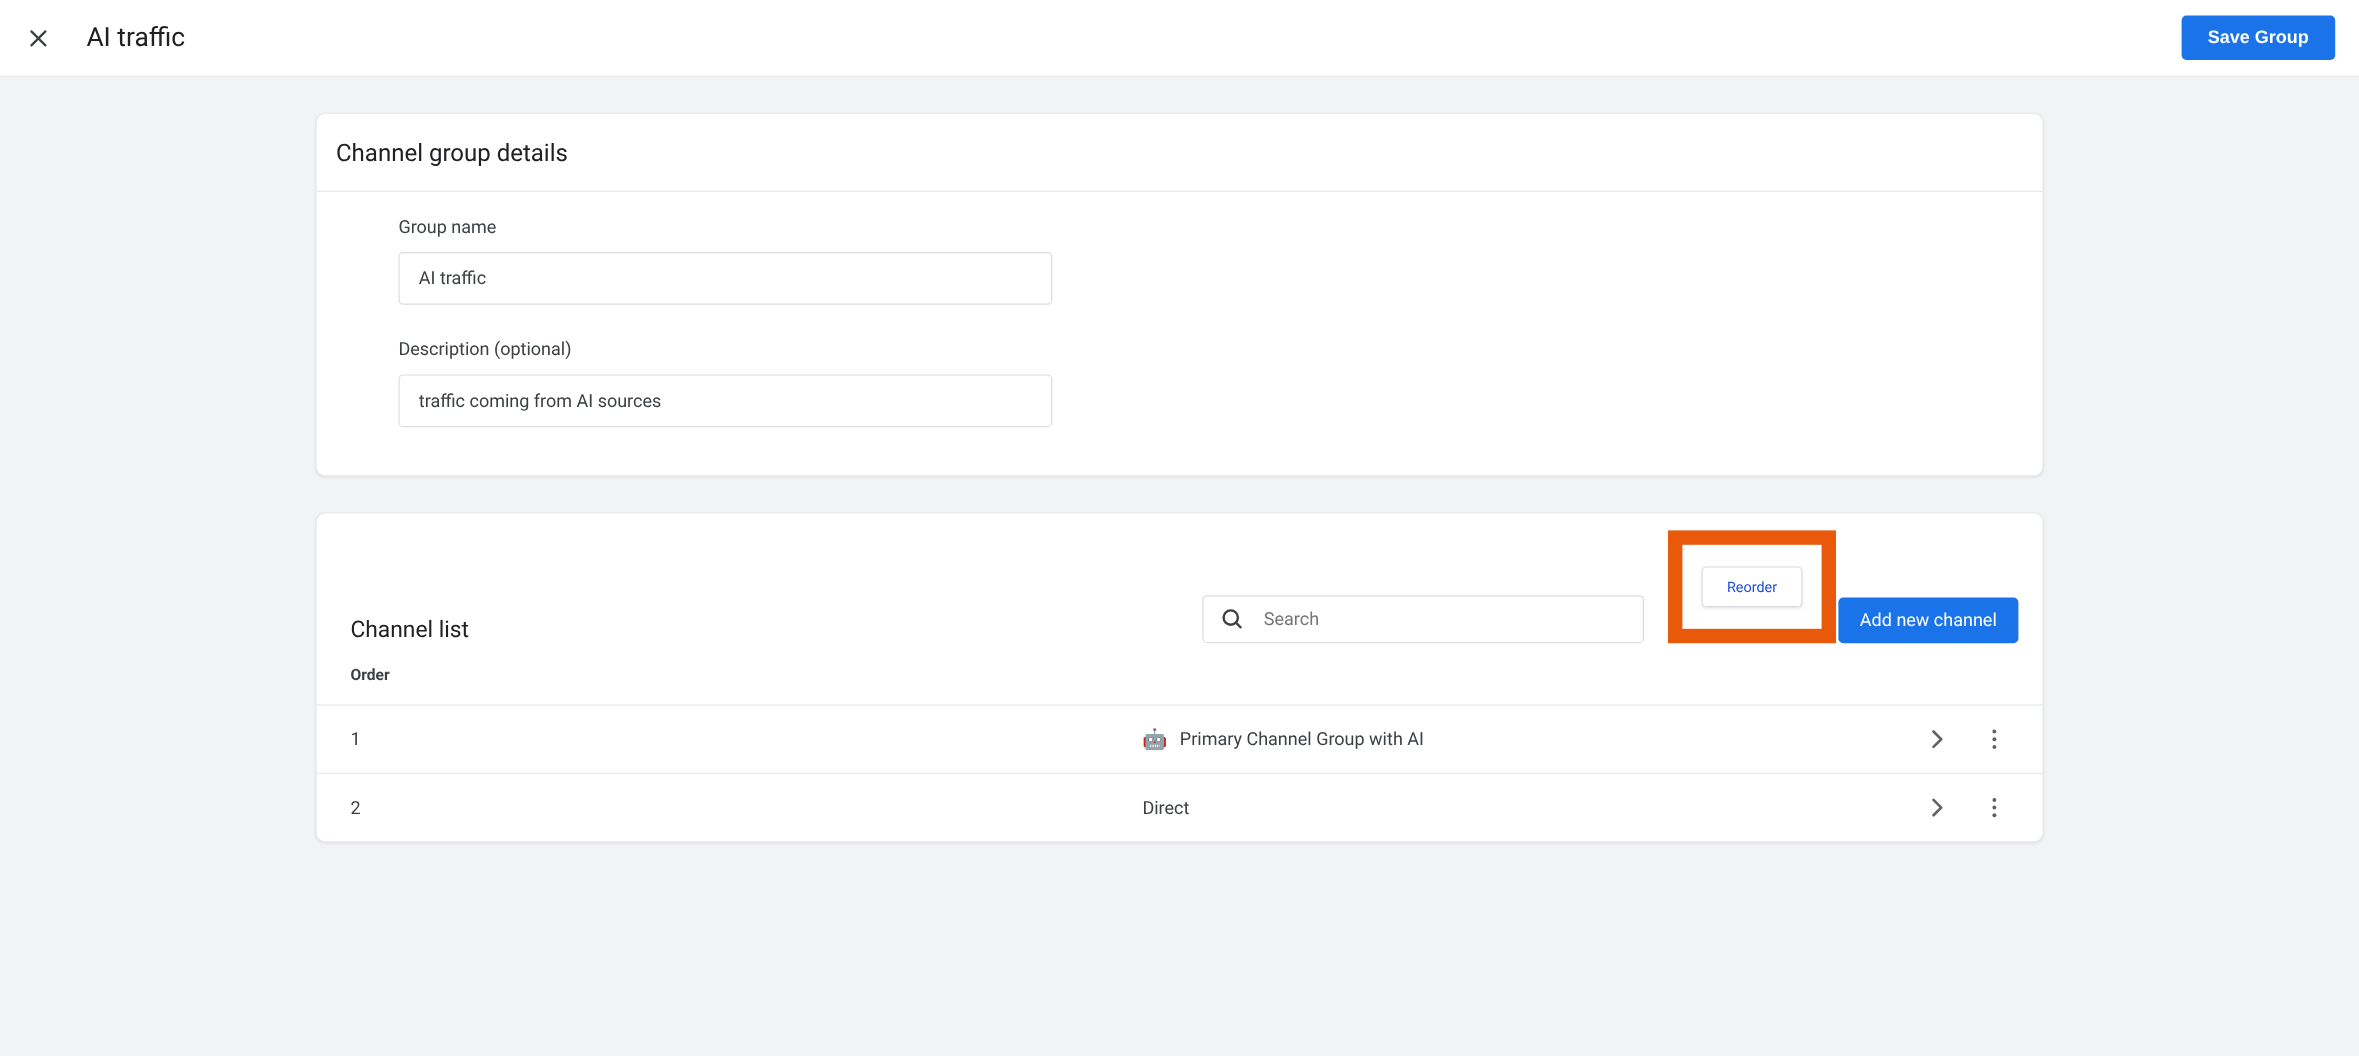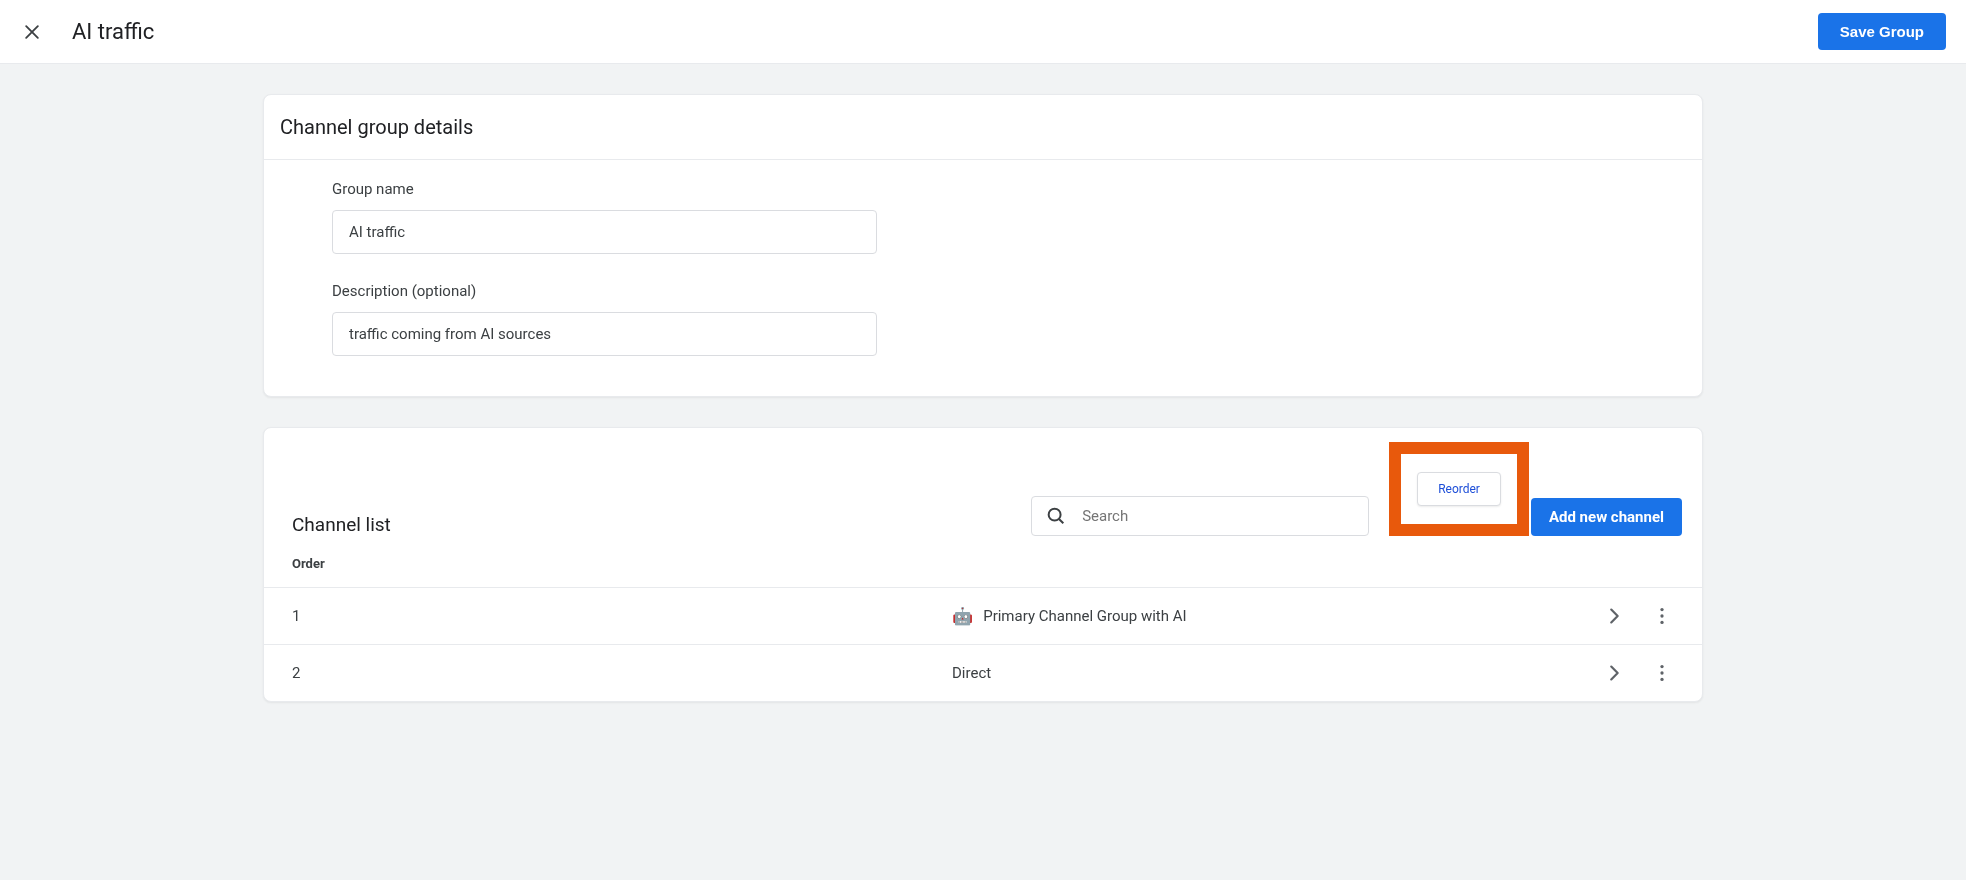--- a/index.html
+++ b/index.html
@@ -107,21 +107,21 @@
   }
   .search-wrap svg {
     position: absolute;
     left: 14px;
     width: 22px;
     height: 22px;
     color: #3c4043;
     pointer-events: none;
   }
   .search-input {
-    width: 338px;
+    width: 368px;
     padding: 10px 14px 10px 50px;
     border: 1px solid #dadce0;
     border-radius: 4px;
     font-size: 15px;
     font-family: inherit;
     color: #3c4043;
   }
   .highlight-box {
     border: 12px solid #e8590c;
     padding: 18px 16px;
@@ -140,21 +140,21 @@
     font-family: inherit;
     box-shadow: 0 1px 2px rgba(0,0,0,0.08);
   }
   .add-channel-btn {
     background: #1a73e8;
     color: #fff;
     border: none;
     border-radius: 4px;
     padding: 10px 18px;
     font-size: 15px;
-    font-weight: 700;
+    font-weight: 400;
     cursor: pointer;
     font-family: inherit;
     margin-left: -14px;
   }
 
   .table-head {
     display: flex;
     padding: 6px 28px 16px 28px;
     font-size: 13px;
     font-weight: 700;

